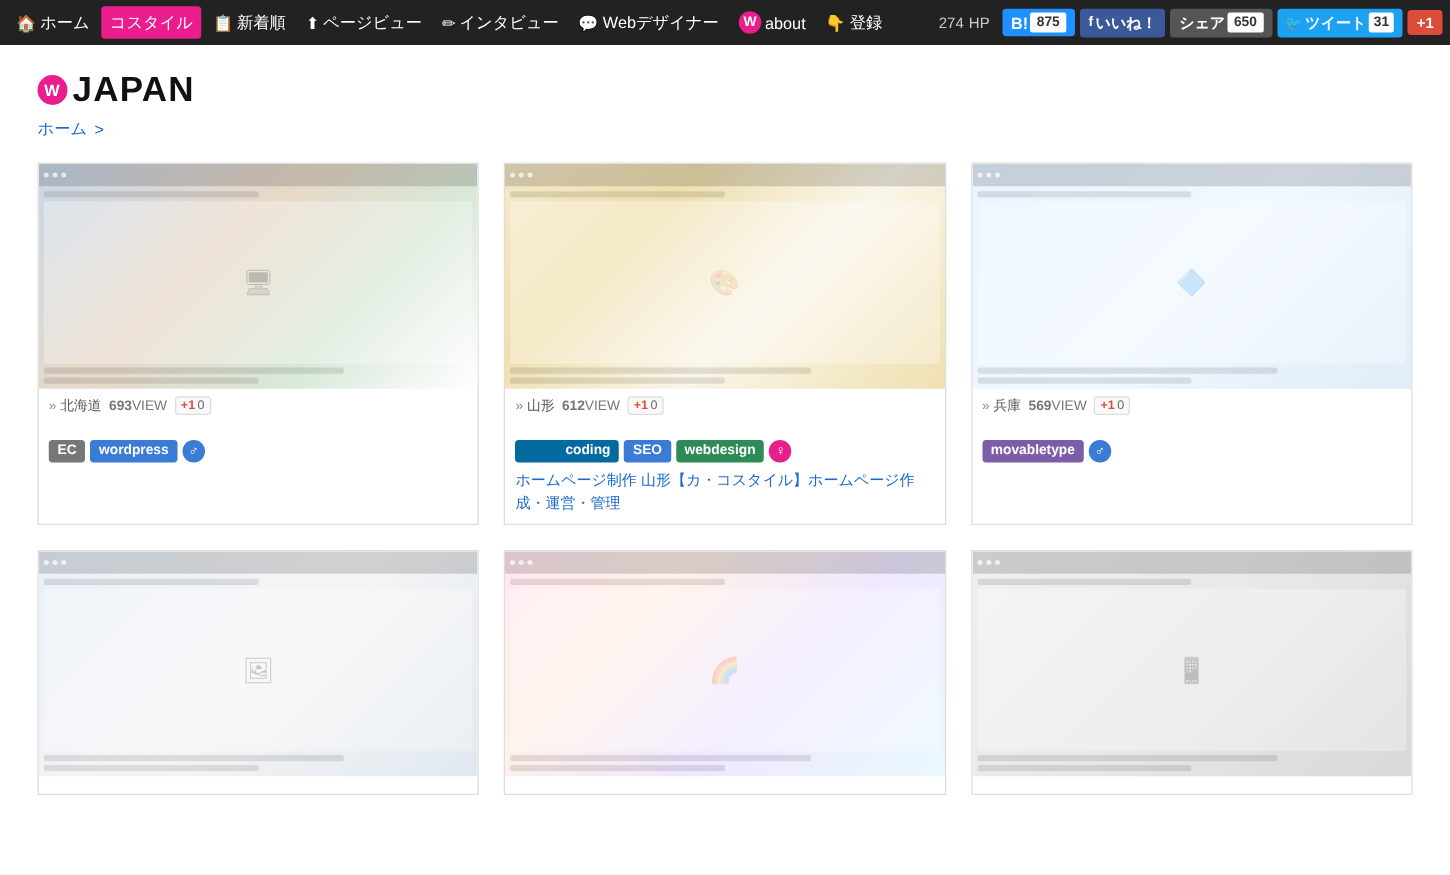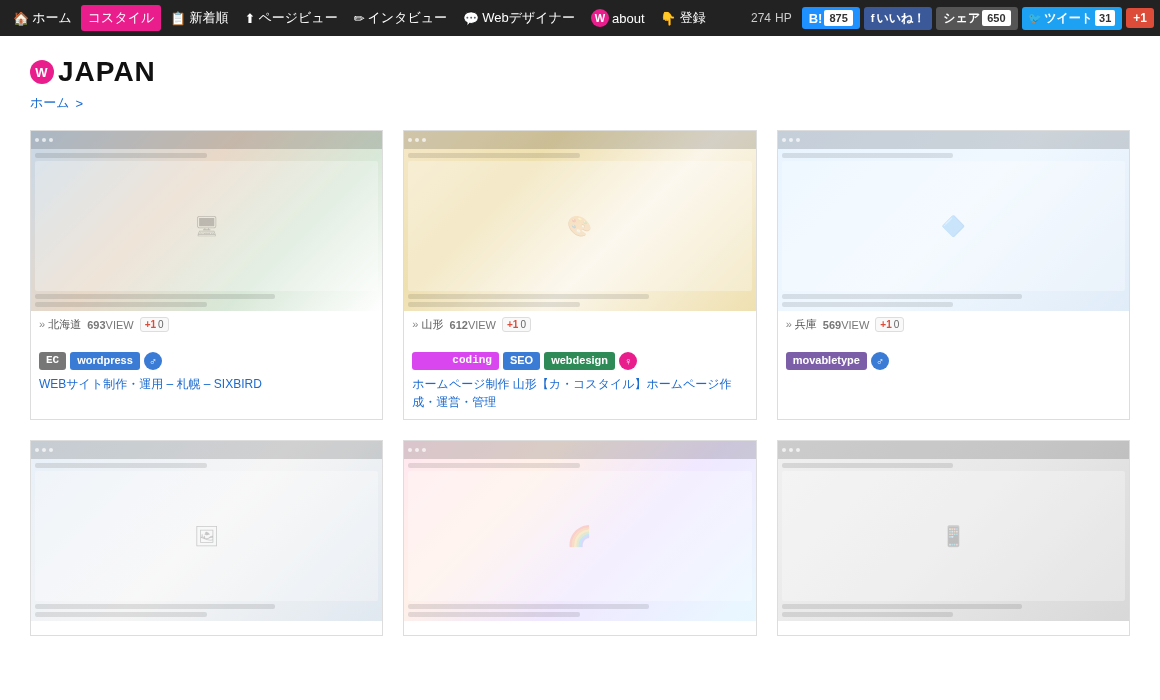--- a/index.html
+++ b/index.html
@@ -118,21 +118,21 @@
     }
     .g1-plus { color: #dd4b39; font-weight: bold; }
 
     .tags {
       display: flex; flex-wrap: wrap; gap: 4px; margin-bottom: 5px;
     }
     .tag {
       padding: 2px 7px; border-radius: 3px; font-size: 11px;
       font-weight: bold; color: #fff; cursor: pointer;
     }
-    .tag-gray { background: #777; font-family: Liberation Mono, monospace; }
+    .tag-gray { background: #777; }
     .tag-blue { background: #3a7bd5; }
     .tag-green { background: #2e8b57; }
     .tag-purple { background: #7b5ea7; }
 
     .gender-icon {
       display: inline-flex; align-items: center; justify-content: center;
       width: 18px; height: 18px; border-radius: 50%;
       font-size: 11px; font-weight: bold;
     }
     .gender-m { background: #3a7bd5; color: #fff; }
@@ -275,21 +275,20 @@
           <div class="card-meta">
             <span class="card-region">北海道</span>
             <span class="view-count"><span>693</span>VIEW</span>
             <span class="g1-badge"><span class="g1-plus">+1</span> 0</span>
           </div>
           <div class="tags">
             <span class="tag tag-gray" style="background: rgb(119, 119, 119);">EC</span>
             <span class="tag tag-blue" style="background: rgb(58, 123, 213);">wordpress</span>
             <span class="gender-icon gender-m">♂</span>
           </div>
-          <div class="card-title"><a href="#">WEBサイト制作・運用 – 札幌 – SIXBIRD</a></div>
         </div>
       </div>
       <div class="card">
         <div class="card-thumb thumb-karoko">
     <div class="mock-site">
       <div class="mock-header">
         <div class="mock-dot"></div>
         <div class="mock-dot"></div>
         <div class="mock-dot"></div>
       </div>
@@ -301,21 +300,21 @@
       </div>
     </div>
   </div>
         <div class="card-footer">
           <div class="card-meta">
             <span class="card-region">山形</span>
             <span class="view-count"><span>612</span>VIEW</span>
             <span class="g1-badge"><span class="g1-plus">+1</span> 0</span>
           </div>
           <div class="tags">
-            <span class="tag tag-gray" style="background: #d946ef; padding-left: 40px;">coding</span>
+            <span class="tag tag-gray" style="background: #0369a1; padding-left: 40px;">coding</span>
             <span class="tag tag-blue" style="background: rgb(58, 123, 213);">SEO</span>
             <span class="tag tag-green" style="background: rgb(46, 139, 87);">webdesign</span>
             <span class="gender-icon gender-f">♀</span>
           </div>
           <div class="card-title"><a href="#">ホームページ制作 山形【カ・コスタイル】ホームページ作成・運営・管理</a></div>
         </div>
       </div>
       <div class="card">
         <div class="card-thumb thumb-tagline">
     <div class="mock-site">

